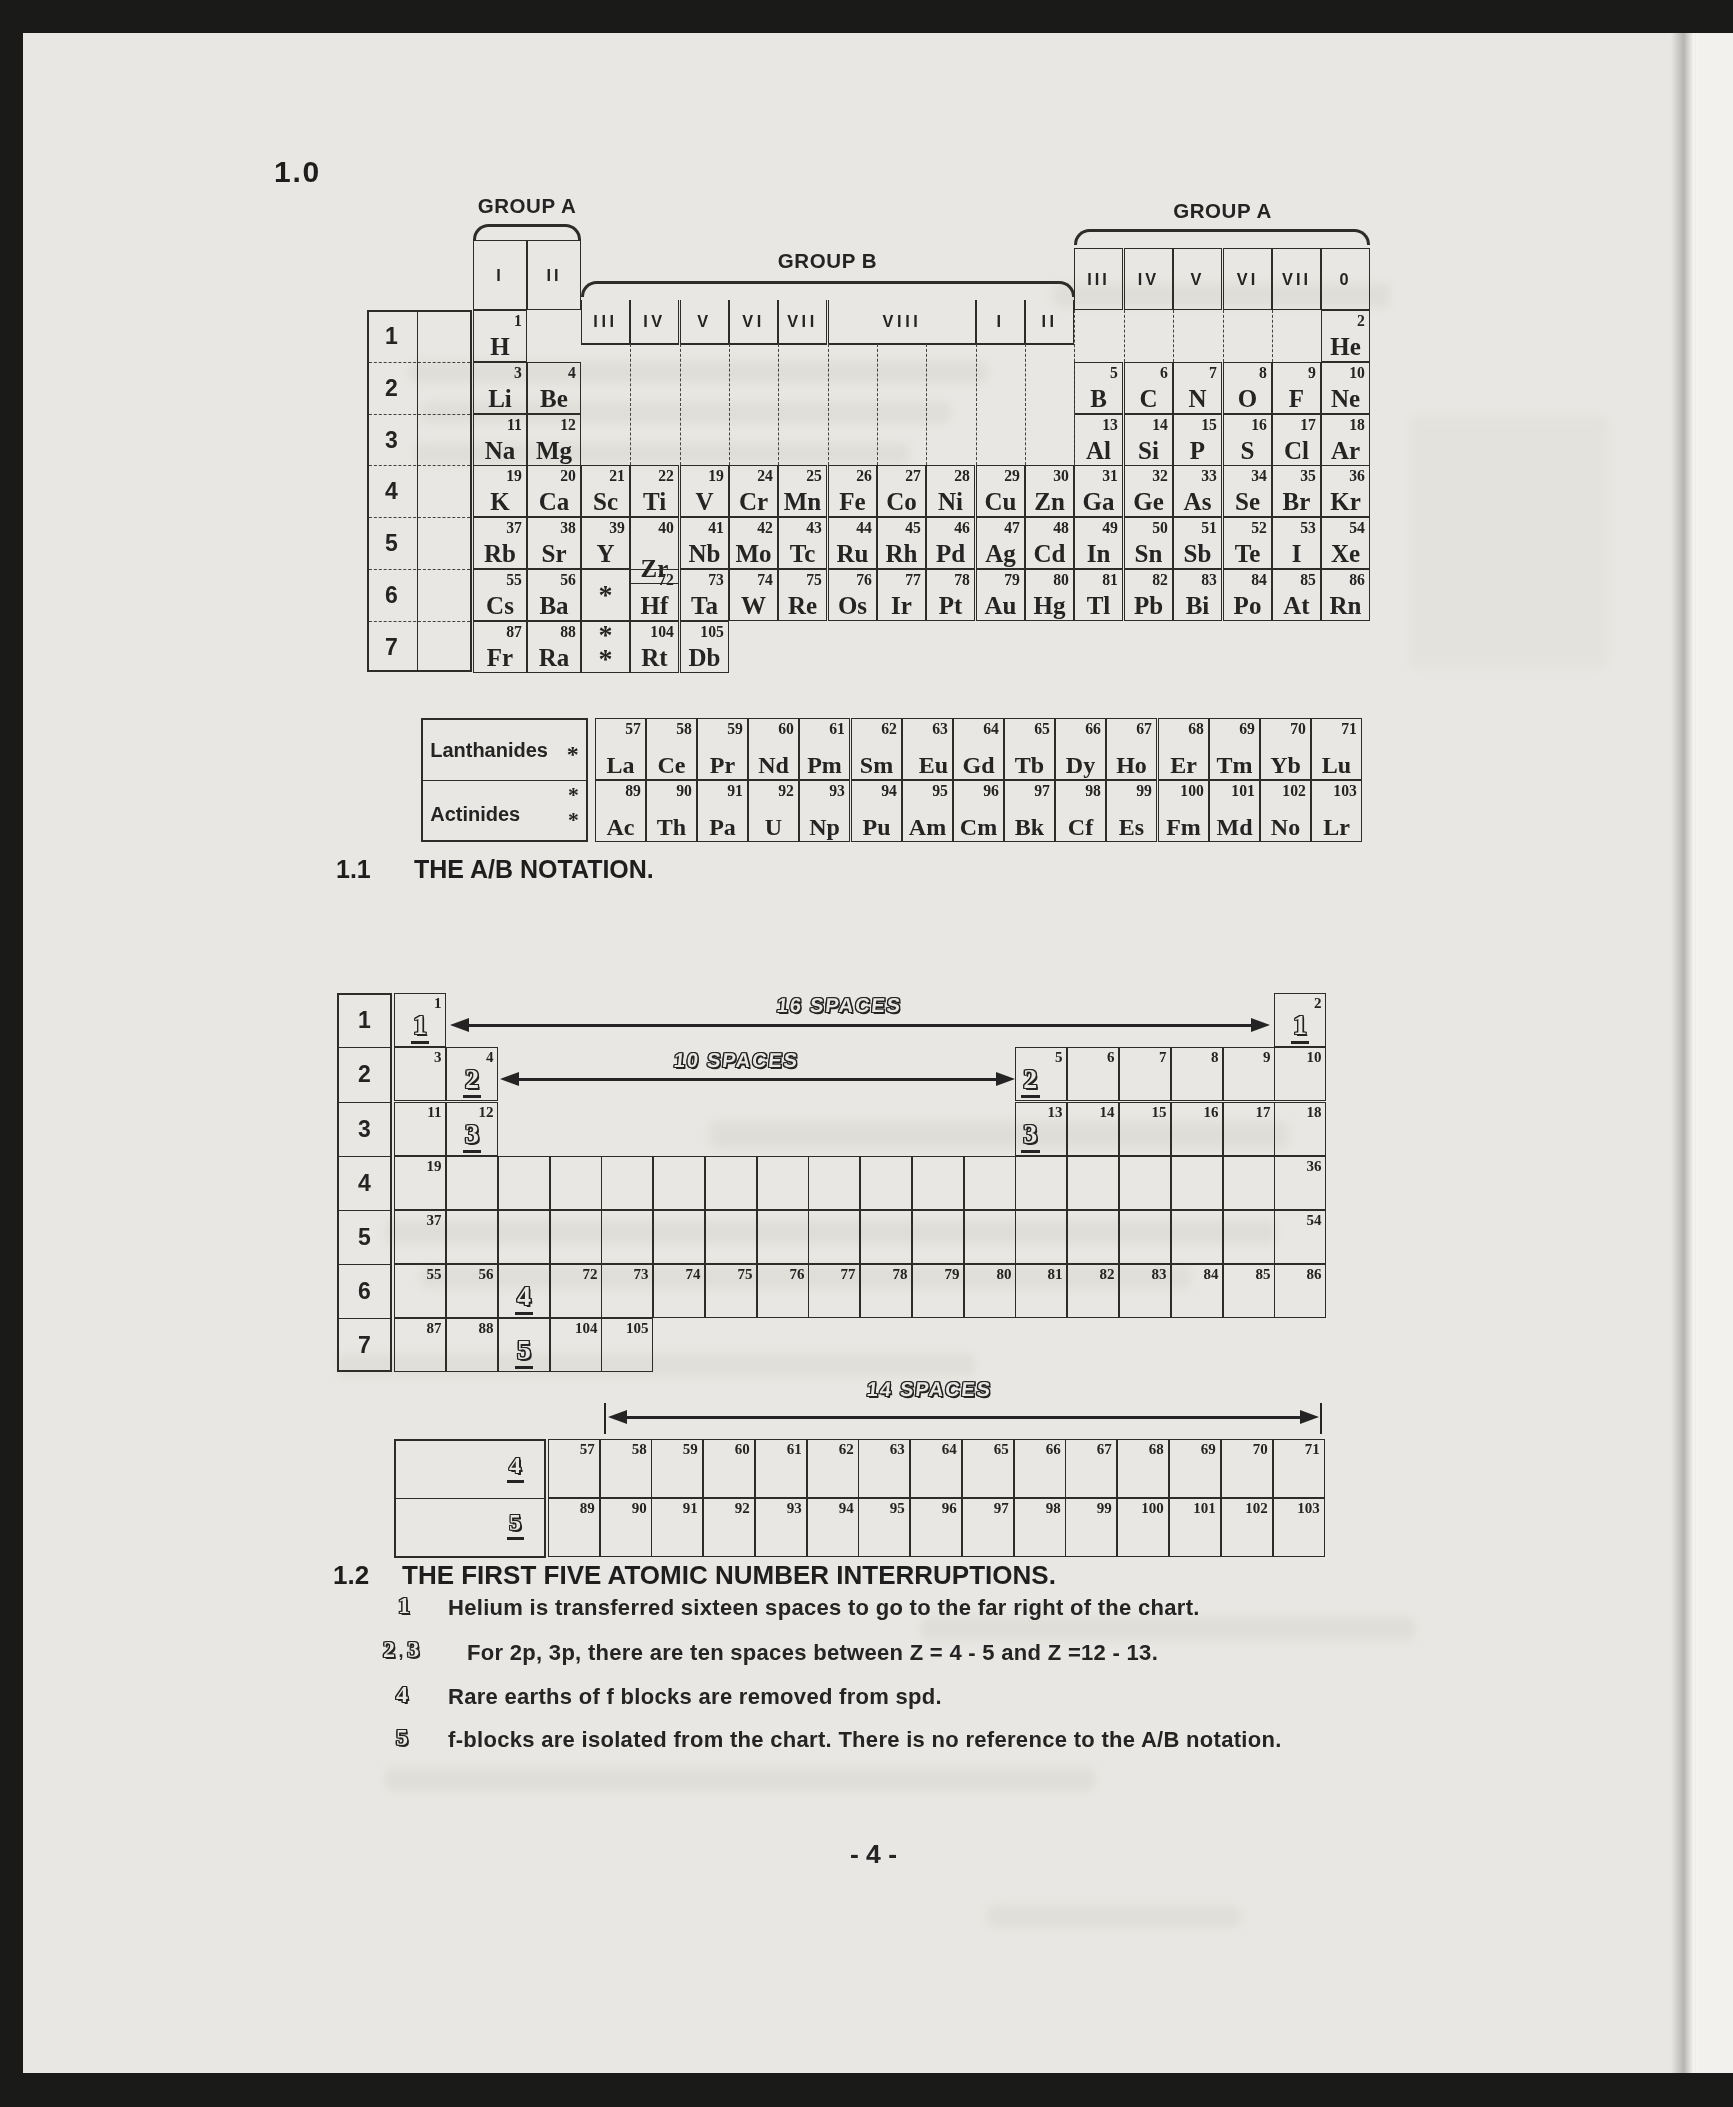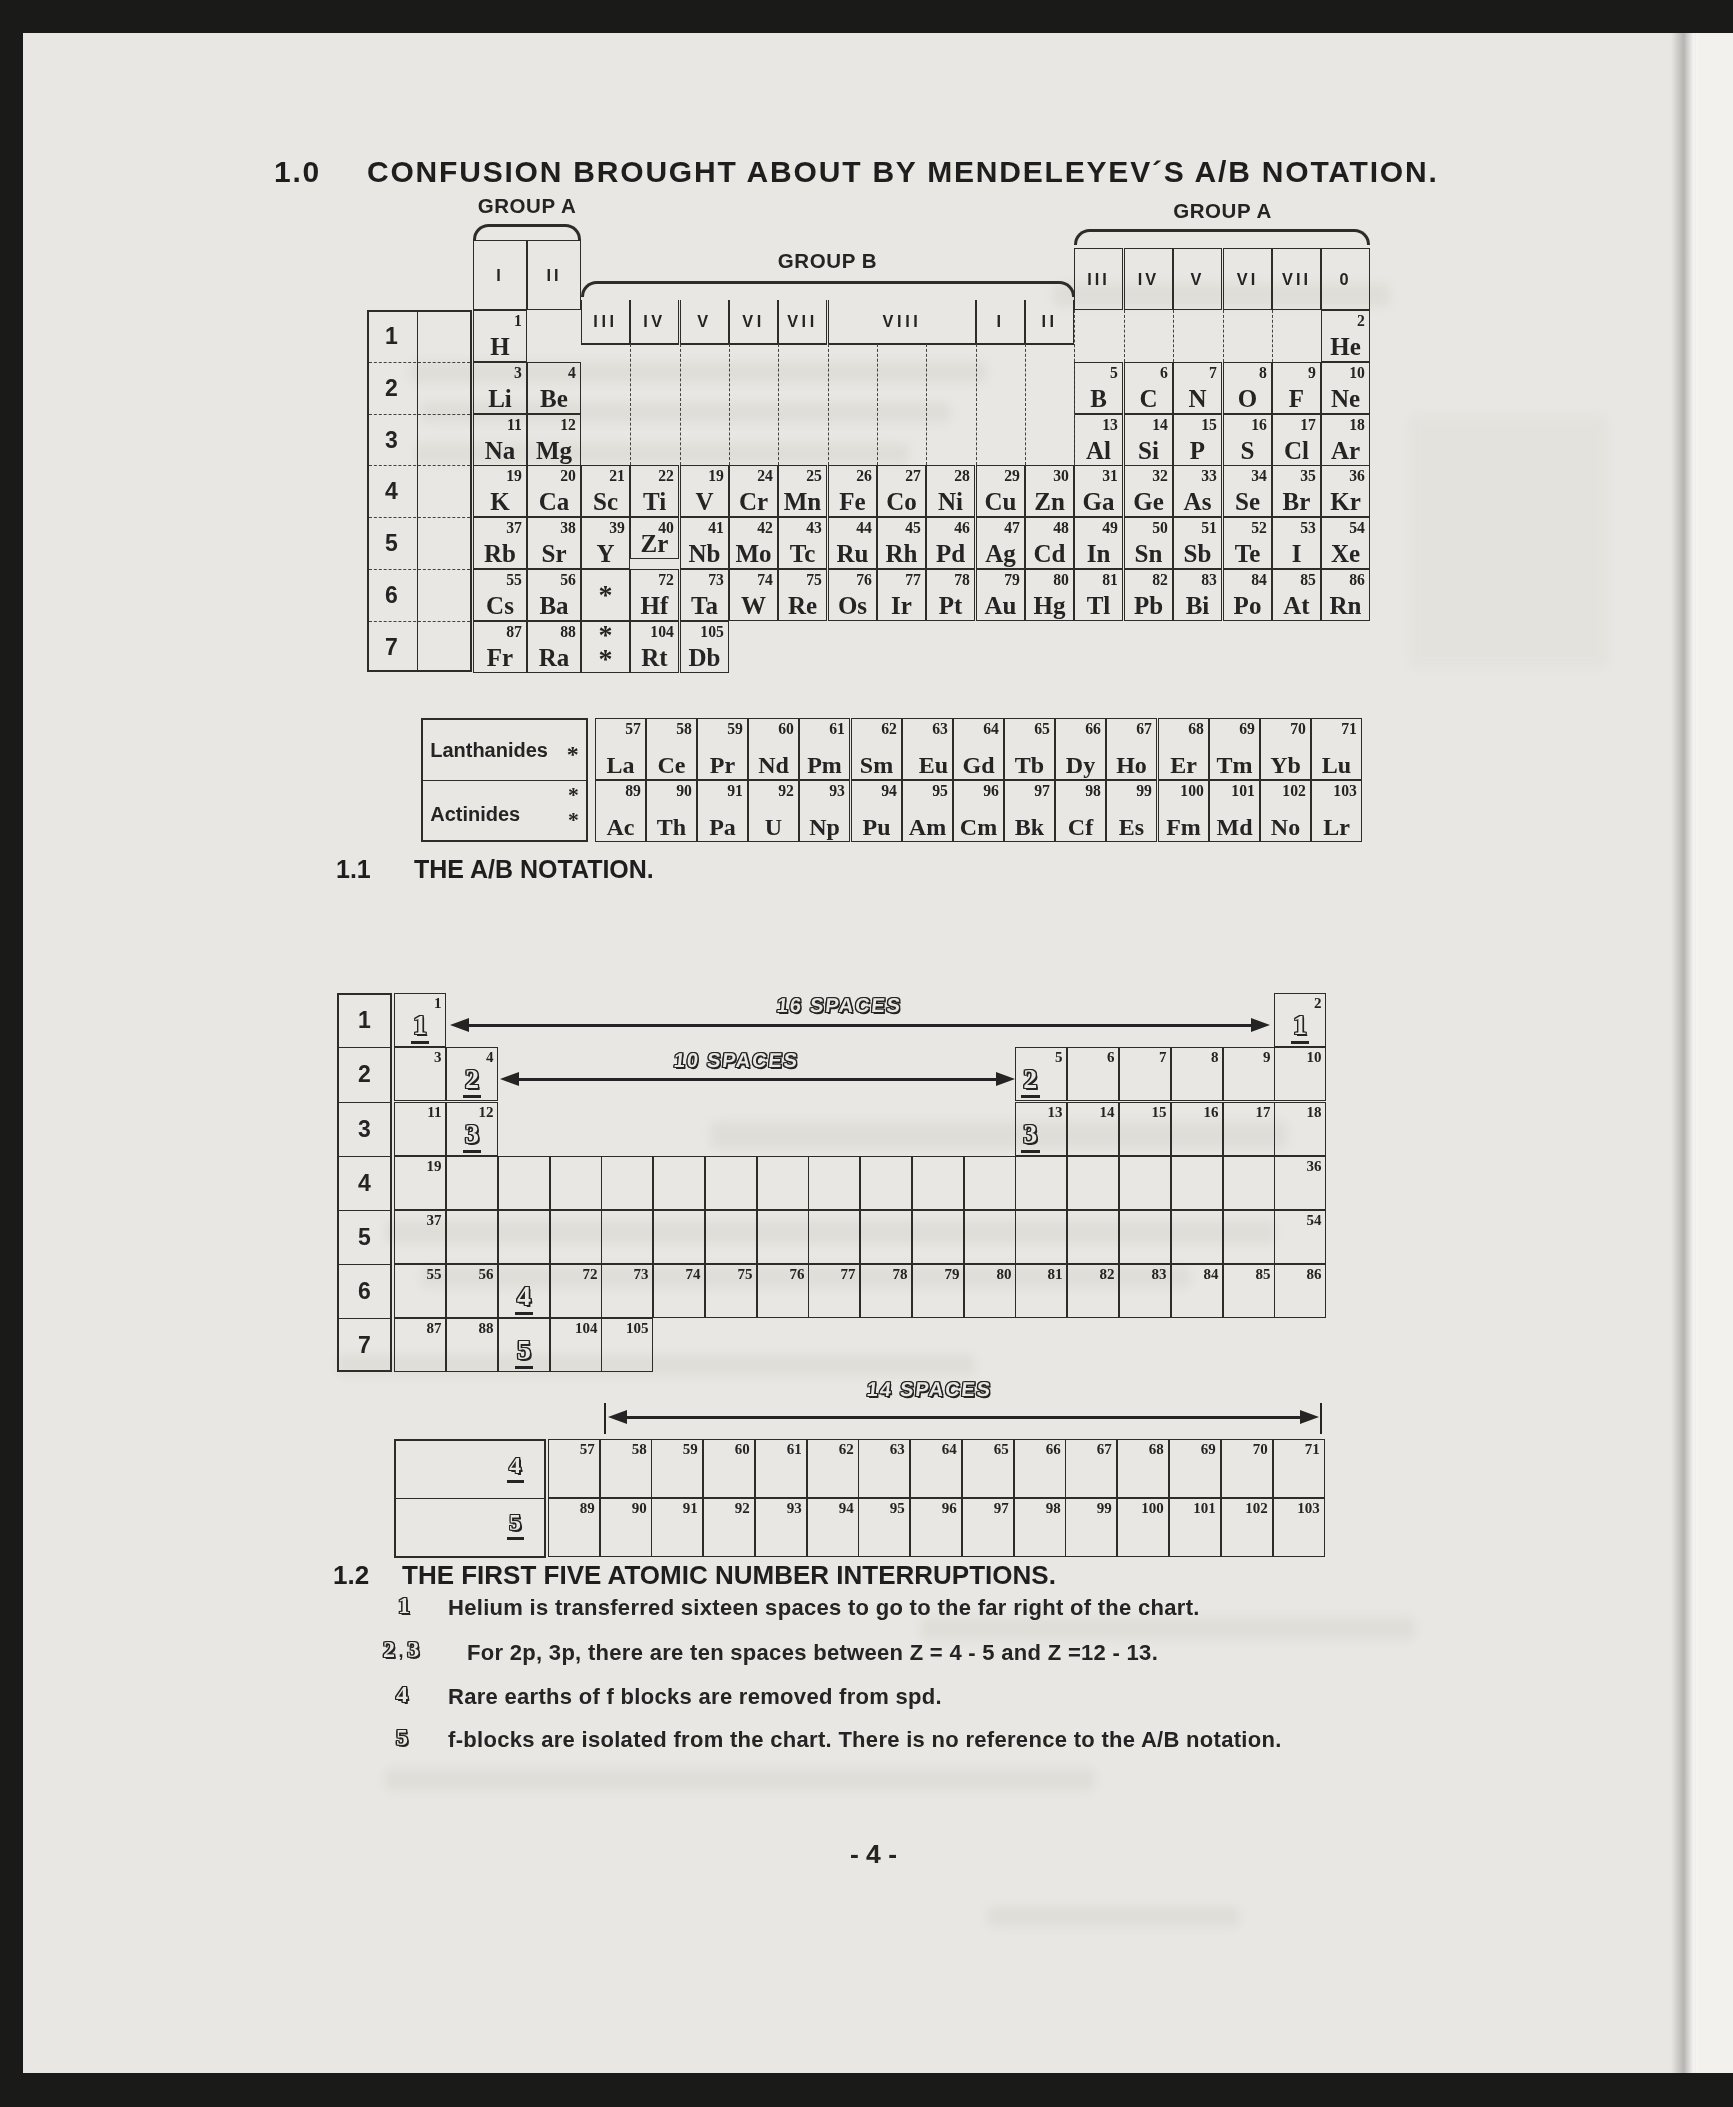--- a/index.html
+++ b/index.html
@@ -71,21 +71,20 @@
       <div class="ghost" style="left: 421px; top: 1266px; width: 770px; height: 21.7px;"></div>
       <div class="ghost" style="left: 337px; top: 1354px; width: 638px; height: 21.7px;"></div>
       <div class="ghost" style="left: 921px; top: 1617px; width: 494px; height: 23px;"></div>
       <div class="ghost" style="left: 385px; top: 1768px; width: 710px; height: 23px;"></div>
       <div class="ghost" style="left: 987px; top: 1906px; width: 253px; height: 20.5px;"></div>
     </div>
 
   <div id="content">
 
     <div class="h1" style="left:274px;top:155px">1.0</div>
-    <div class="h1" style="left:367px;top:155px">CONFUSION BROUGHT ABOUT BY MENDELEYEV´S A/B NOTATION.</div>
 
     <div class="glabel" style="left:467px;top:194px;width:120px">GROUP A</div>
     <div class="bracket" style="left:473px;top:224px;width:108px"></div>
     <div class="glabel" style="left:641px;top:249px;width:373px">GROUP B</div>
     <div class="bracket" style="left:581px;top:281px;width:494px"></div>
     <div class="glabel" style="left:1102px;top:199px;width:241px">GROUP A</div>
     <div class="bracket" style="left:1074px;top:229px;width:296px"></div>
     <div id="t1">
         <div class="hcell" style="left: 473px; top: 240px; width: 54px; height: 70px;">I</div>
         <div class="hcell" style="left: 527px; top: 240px; width: 54px; height: 70px;">II</div>
@@ -268,21 +267,21 @@
           <div class="sym">Rb</div>
         </div>
         <div class="cellb" style="left: 527px; top: 517px; width: 54px; height: 52px;">
           <div class="sup">38</div>
           <div class="sym">Sr</div>
         </div>
         <div class="cellb" style="left: 581px; top: 517px; width: 49px; height: 52px;">
           <div class="sup">39</div>
           <div class="sym">Y</div>
         </div>
-        <div class="cellb" style="left: 630px; top: 517px; width: 49px; height: 42px;">
+        <div class="cellb" style="left: 630px; top: 517px; width: 49px; height: 67px;">
           <div class="sup">40</div>
           <div class="sym">Zr</div>
         </div>
         <div class="cellb" style="left: 680px; top: 517px; width: 49px; height: 52px;">
           <div class="sup">41</div>
           <div class="sym">Nb</div>
         </div>
         <div class="cellb" style="left: 729px; top: 517px; width: 49px; height: 52px;">
           <div class="sup">42</div>
           <div class="sym">Mo</div>

